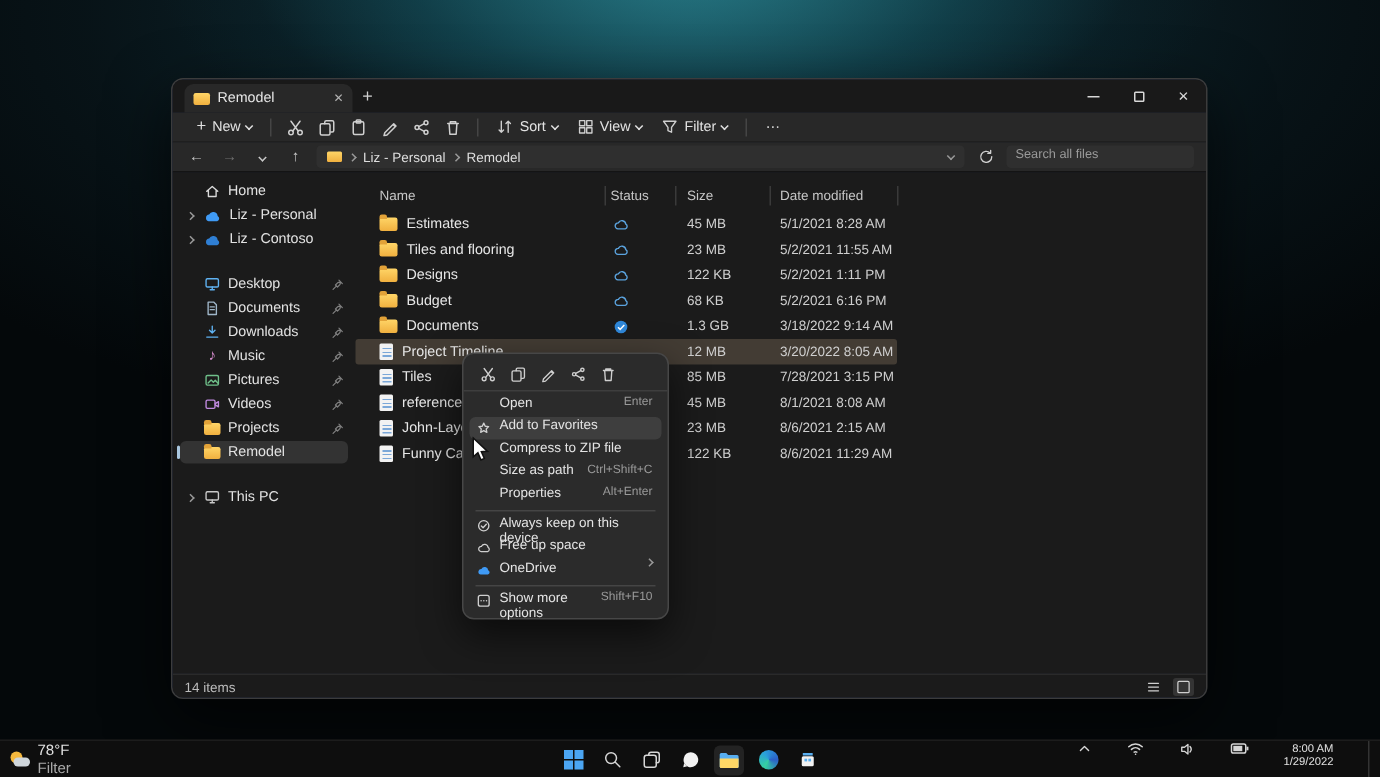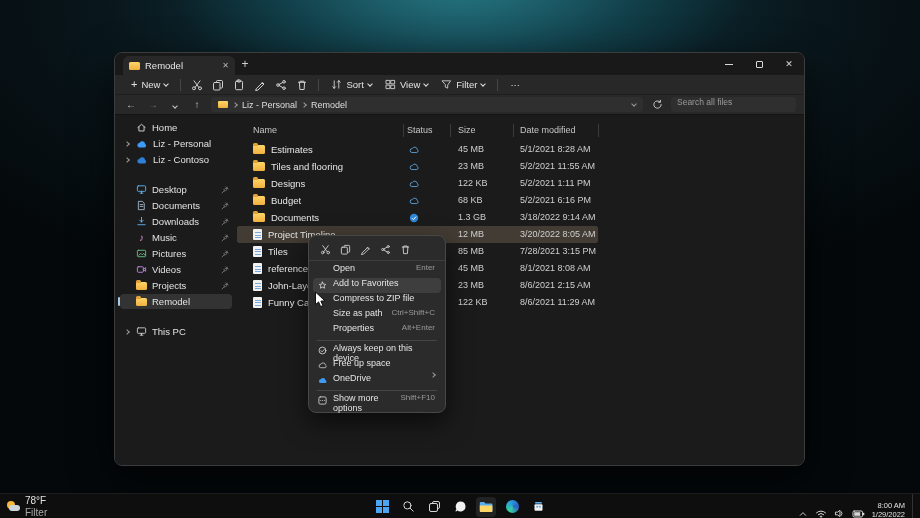--- a/index.html
+++ b/index.html
@@ -98,21 +98,21 @@
   .weather .wtxt .cond{color:#a9a9a9}
   .wicon{position:relative;width:14px;height:12px}
   .wicon .sun{position:absolute;left:1px;top:0;width:8px;height:8px;border-radius:50%;background:#f5b83d}
   .wicon .cld{position:absolute;left:3px;top:4px;width:11px;height:6px;border-radius:4px;background:#cfd6db}
   .tb-center{position:absolute;left:50%;top:0;transform:translateX(-50%);height:25px;display:flex;align-items:center;gap:6px}
   .tbi{width:20px;height:20px;border-radius:4px;display:flex;align-items:center;justify-content:center}
   .tbi.active{background:rgba(255,255,255,.09)}
   .winlogo{display:grid;grid-template-columns:6px 6px;grid-template-rows:6px 6px;gap:1px}
   .winlogo i{background:#4ba5f2}
   .edge{width:13px;height:13px;border-radius:50%;background:conic-gradient(from 210deg,#35d0a0,#2aa0dc,#2b5fc7,#35d0a0)}
-  .tray{position:absolute;right:0;top:0;height:25px;display:flex;align-items:flex-end;gap:7px;padding-right:5px}
+  .tray{position:absolute;right:0;top:0;height:25px;display:flex;align-items:flex-start;gap:23px;padding-right:5px}
   .tray .clock{text-align:right;font-size:7.5px;line-height:1.2;color:#e0e0e0}
   .tray .edge-sliver{width:3px;height:25px;border-left:1px solid #333}
   .tico{stroke:#d6d6d6;fill:none;stroke-width:1;stroke-linecap:round;stroke-linejoin:round}
 </style>
 </head>
 <body>
 
 <div class="desktop"></div>
 
 <div class="window">
@@ -470,20 +470,35 @@
               <span class="ic-file"></span>
               <span>Funny Cat Pictu...</span>
             </span>
           <span class="c-size">122 KB</span>
           <span class="c-date">8/6/2021 11:29 AM</span>
         </div>
       </div>
     </div>
   </div>
 
+  <div class="statusbar">
+    <span>14 items</span>
+    <div class="sb-views">
+      <span class="vt">
+          <svg class="ico" width="10" height="10" viewBox="0 0 12 12">
+            <path d="M2 3 h8 M2 6 h8 M2 9 h8"></path>
+          </svg>
+        </span>
+      <span class="vt on">
+          <svg class="ico" width="10" height="10" viewBox="0 0 12 12">
+            <rect x="1.5" y="1.5" width="9" height="9" rx="1"></rect>
+          </svg>
+        </span>
+    </div>
+  </div>
 </div>
 
 <div class="ctx">
   <div class="ctx-icons">
     <span class="qi">
         <svg class="ico" width="11" height="11" viewBox="0 0 12 12">
           <circle cx="3" cy="9.3" r="1.4"></circle>
           <circle cx="9" cy="9.3" r="1.4"></circle>
           <path d="M4.2 8.3 L9 1.8 M7.8 8.3 L3 1.8"></path>
         </svg>

